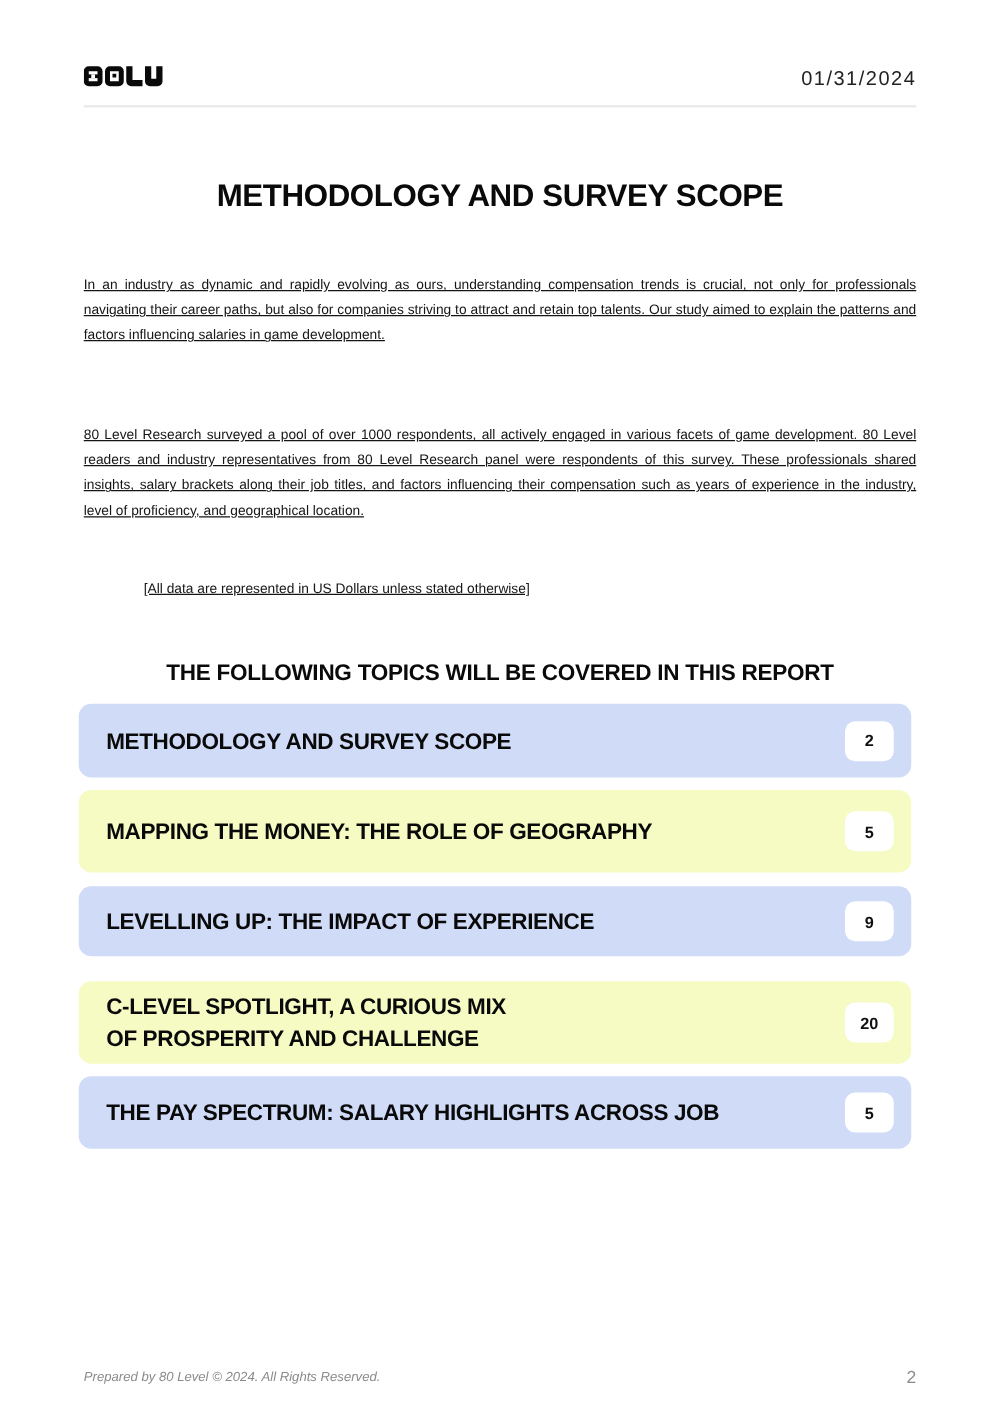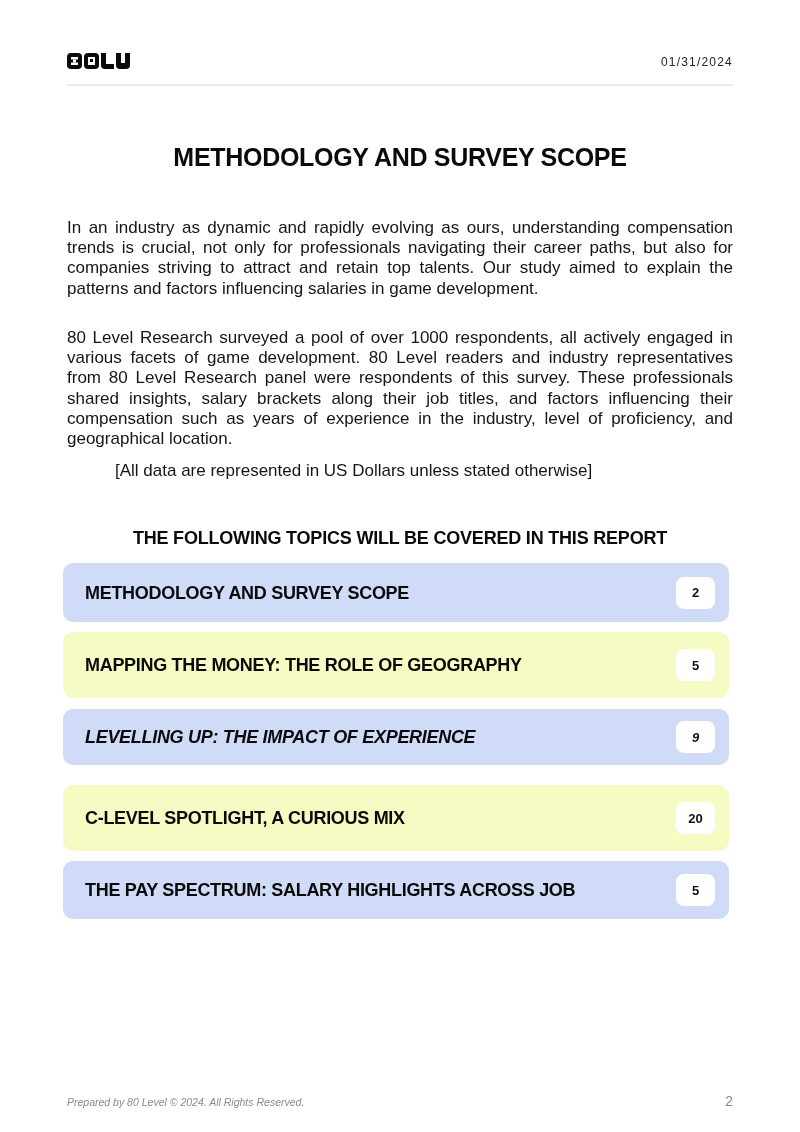--- a/index.html
+++ b/index.html
@@ -10,35 +10,35 @@
     }
     .page { position: relative; width: 800px; height: 1132px; }
 
     .header {
       position: absolute; left: 67px; top: 52px; width: 666px; height: 34px;
       border-bottom: 2px solid #ececec;
     }
     .logo { position: absolute; left: 0; top: 0; width: 68px; height: 18px; }
     .date {
       position: absolute; right: 0; top: 3px;
-      font-size: 12px; letter-spacing: 1.2px; color: #222;
+      font-size: 16px; letter-spacing: 1.2px; color: #222;
     }
 
     .title {
       position: absolute; left: 0; top: 143px; width: 800px;
       text-align: center; font-size: 25px; font-weight: 700; letter-spacing: -0.3px;
       color: #0a0a0a;
     }
 
     .para {
       position: absolute; left: 67px; width: 666px;
-      font-size: 17px; line-height: 20.2px; text-align: justify; color: #151515;
+      font-size: 11px; line-height: 20.2px; text-align: justify; color: #151515; text-decoration: underline;
     }
     .p1 { top: 218px; }
-    .p2 { top: 328px; }
+    .p2 { top: 338px; }
     .note { top: 461px; text-align: left; padding-left: 48px; }
 
     .topics-heading {
       position: absolute; left: 0; top: 528px; width: 800px; text-align: center;
       font-size: 18px; font-weight: 700; letter-spacing: -0.2px; color: #0a0a0a;
     }
 
     .card {
       position: absolute; left: 63px; width: 666px; border-radius: 10px;
       display: flex; align-items: center; padding-left: 22px; padding-right: 14px;
@@ -52,21 +52,21 @@
     .card-label.two { line-height: 26px; }
     .card-label.tight { line-height: 21px; }
     .page-badge {
       width: 39px; height: 32px; background: #ffffff; border-radius: 8px;
       display: flex; align-items: center; justify-content: center;
       font-size: 13px; font-weight: 700; color: #111;
     }
 
     .c1 { top: 563px; height: 59px; }
     .c2 { top: 632px; height: 66px; }
-    .c3 { top: 709px; height: 56px; font-style: italic; }
+    .c3 { top: 709px; height: 56px; }
     .c4 { top: 785px; height: 66px; }
     .c5 { top: 861px; height: 58px; }
 
     .footer-left {
       position: absolute; left: 67px; top: 1096px; font-size: 10.5px; color: #8a8a8a; font-style: italic;
     }
     .footer-right {
       position: absolute; right: 67px; top: 1093px; font-size: 14px; color: #8a8a8a;
     }
   </style>
@@ -113,20 +113,21 @@
   </div>
 
   <div class="card blue c3">
     <div class="card-label">LEVELLING UP: THE IMPACT OF EXPERIENCE</div>
     <div class="page-badge">9</div>
   </div>
 
   <div class="card yellow c4">
     <div class="card-label two">
       <div>C-LEVEL SPOTLIGHT, A CURIOUS MIX</div>
+      <div>OF PROSPERITY AND CHALLENGE</div>
     </div>
     <div class="page-badge">20</div>
   </div>
 
   <div class="card blue c5">
     <div class="card-label tight">
       <div>THE PAY SPECTRUM: SALARY HIGHLIGHTS ACROSS JOB</div>
     </div>
     <div class="page-badge">5</div>
   </div>

